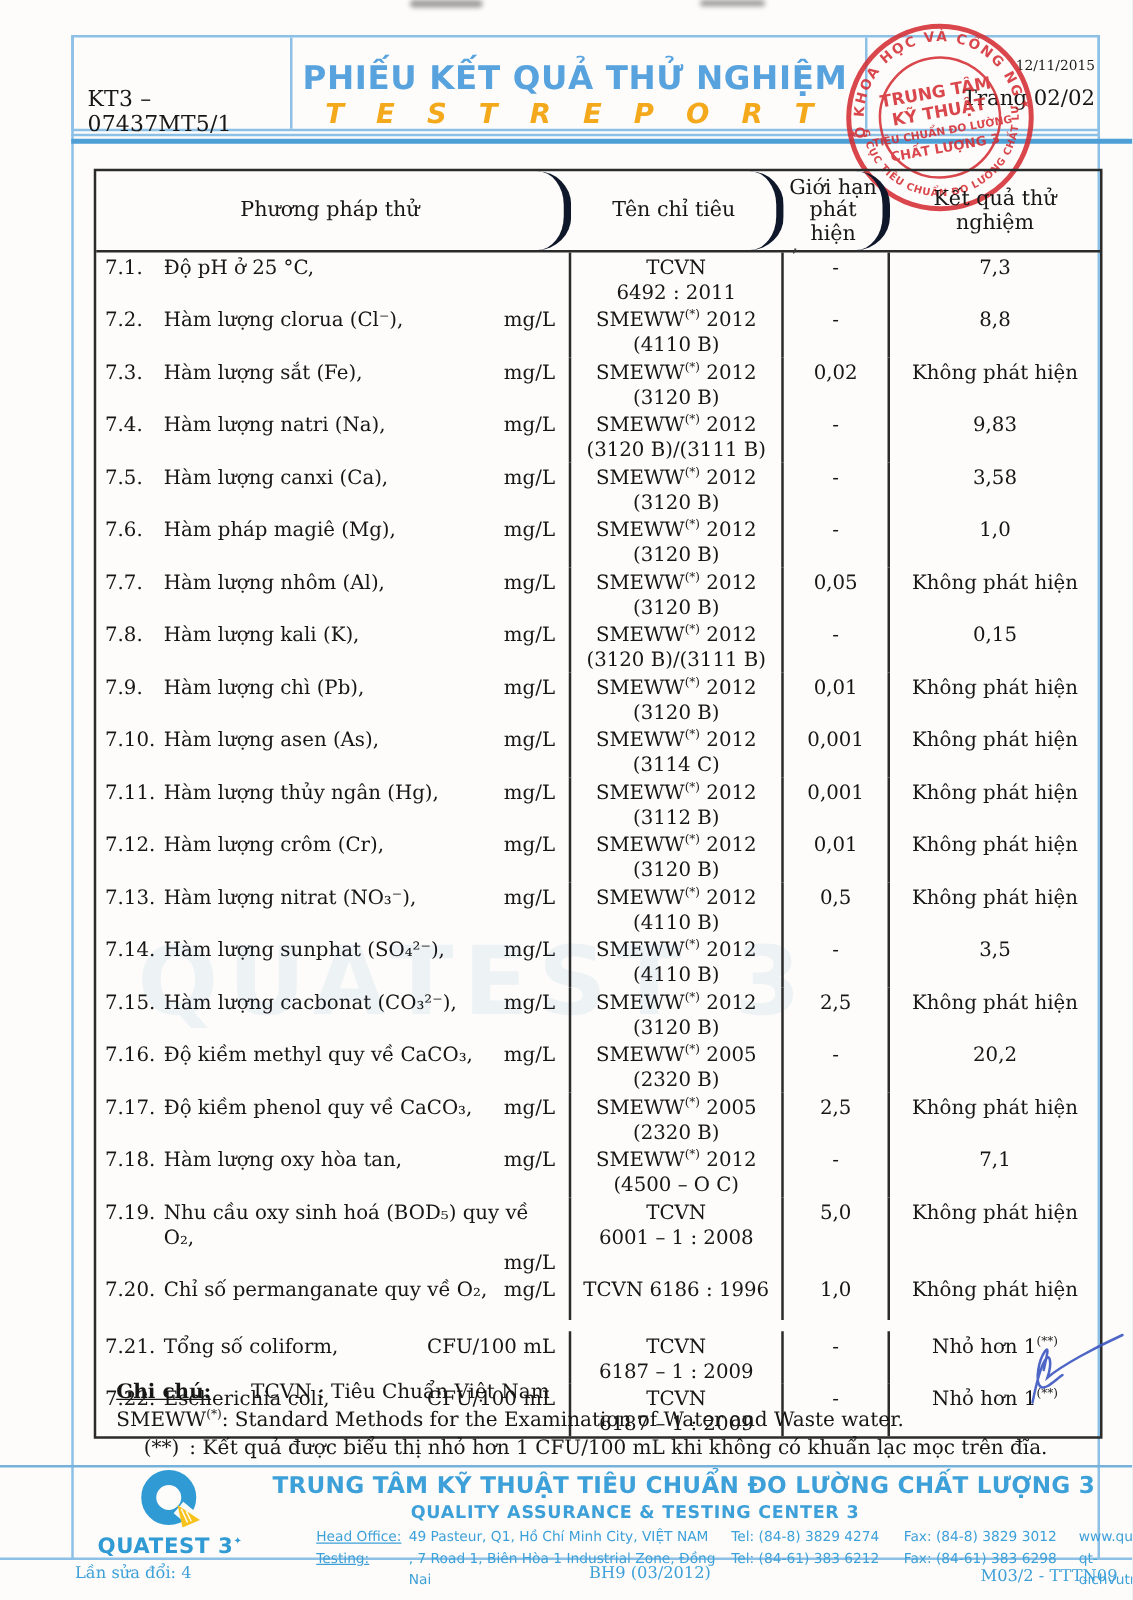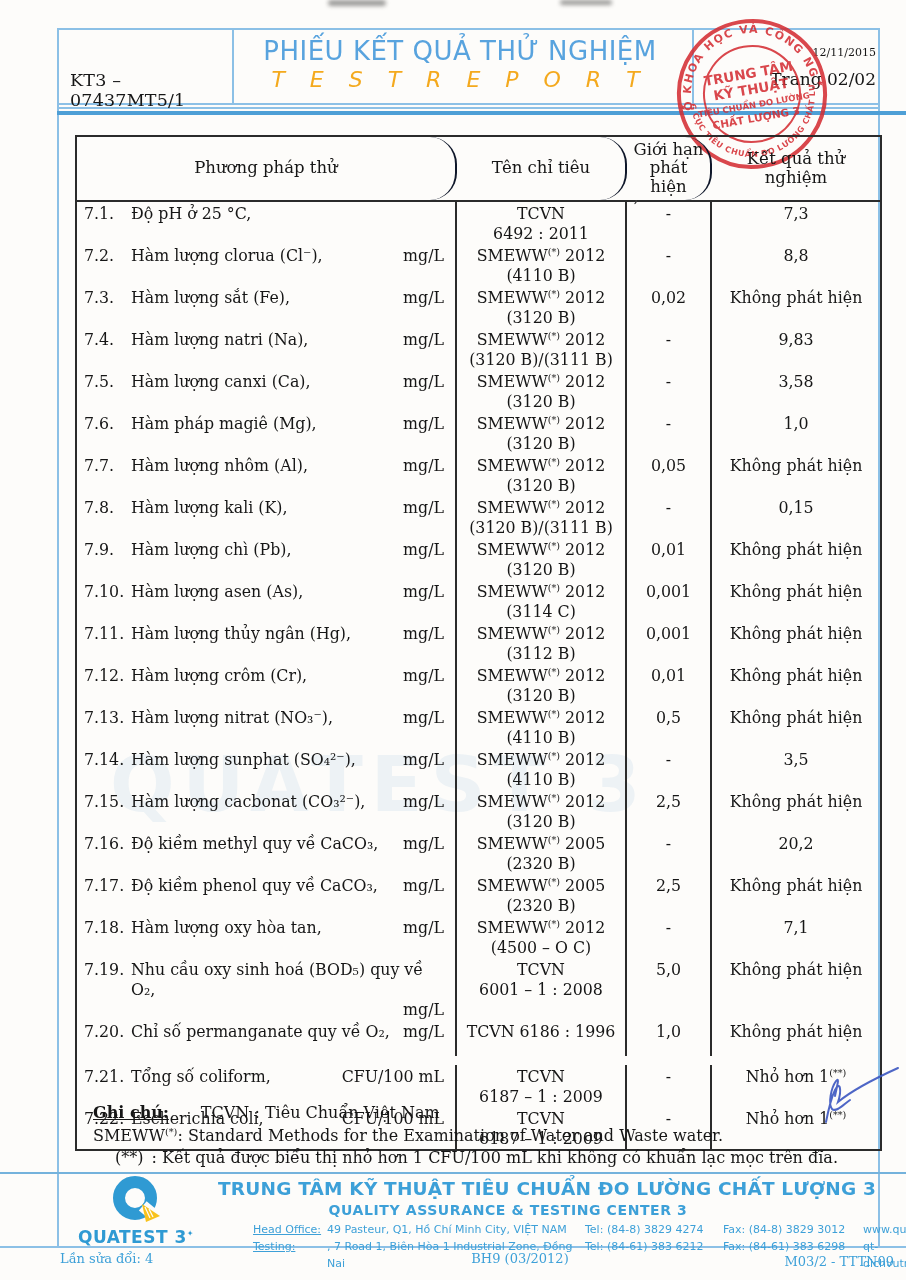--- a/index.html
+++ b/index.html
@@ -20,22 +20,22 @@
   .rule-thin    { left:57px; top:107px; width:823px; height:2px; }
   .rule-thick   { left:57px; top:111px; width:849px; height:4px; background:#4e9fd6; }
   .rule-notes   { left:0; top:1172px; width:906px; height:2px; background:#74b2dc; }
   .rule-footer  { left:0; top:1246px; width:906px; height:2px; }
   
   .smudge { position:absolute; background:#4a4a48; filter:blur(2px); opacity:.55; border-radius:3px; }
   .smudge1 { left:328px; top:0; width:58px; height:6px; }
   .smudge2 { left:560px; top:0; width:52px; height:5px; }
   
   .report-code { position:absolute; left:70px; top:70px; width:158px; font-size:17.5px; letter-spacing:.2px; }
-  .title-block { position:absolute; left:235px; top:36px; width:450px; text-align:center;
-                 font-family:"DejaVu Sans","Liberation Sans",sans-serif; font-weight:normal; }
+  .title-block { position:absolute; left:235px; top:48px; width:450px; text-align:center;
+                 font-family:"DejaVu Sans","Liberation Sans",sans-serif; font-weight:bold; }
   .title-vi { font-size:26px; color:#58a3de; letter-spacing:.5px; white-space:nowrap; }
   .title-en { font-size:22px; color:#f4a91d; font-style:italic; letter-spacing:9px; margin-top:1px; white-space:nowrap; }
   .date-block { position:absolute; left:690px; top:46px; width:186px; text-align:right; }
   .date-line { font-size:11px; }
   .page-line { font-size:17px; margin-top:10px; }
   
   .stamp { position:absolute; left:664px; top:6px; width:176px; height:176px;
            transform:rotate(-10deg); opacity:.86; pointer-events:none; }
   .stamp text { fill:#d42a30; font-family:"DejaVu Sans","Liberation Sans",sans-serif; font-weight:bold; }
   
@@ -48,21 +48,21 @@
   .t-head { display:grid; grid-template-columns:380px 170px 85px 168px;
             border-bottom:2px solid #2b2b2b; }
   .t-head .hcell { display:flex; align-items:center; justify-content:center; text-align:center;
             font-size:16.5px; padding:4px 2px; min-height:44px; line-height:1.12; }
   .t-body .t-row { display:grid; grid-template-columns:380px 170px 85px 168px; min-height:41.5px; }
   .t-row.compact { min-height:36px; }
   .t-row.spaced  { margin-top:9px; }
   .cell { padding-top:2px; }
   .c1 { padding-left:7px; }
   .cb { border-right:2px solid #2b2b2b; }
-  .hb { border-right:2px solid #0f172a;border-radius:27px; }
+  .hb { border-right:6px solid #0f172a;border-radius:27px; }
   .p-main { display:flex; font-size:15.8px; line-height:20px; }
   .p-no   { width:47px; flex-shrink:0; }
   .p-name { flex:1; }
   .p-unit { margin-left:auto; padding-right:11px; }
   .p-unit2 { text-align:right; padding-right:11px; font-size:15.8px; line-height:20px; }
   .p-unit2:empty { display:none; }
   .c2 { text-align:center; font-size:15.8px; line-height:20px; }
   .c3 { text-align:center; font-size:15.8px; line-height:20px; }
   .c4 { text-align:center; font-size:15.8px; line-height:20px; }
   sup { font-size:61%; vertical-align:super; line-height:0; }

